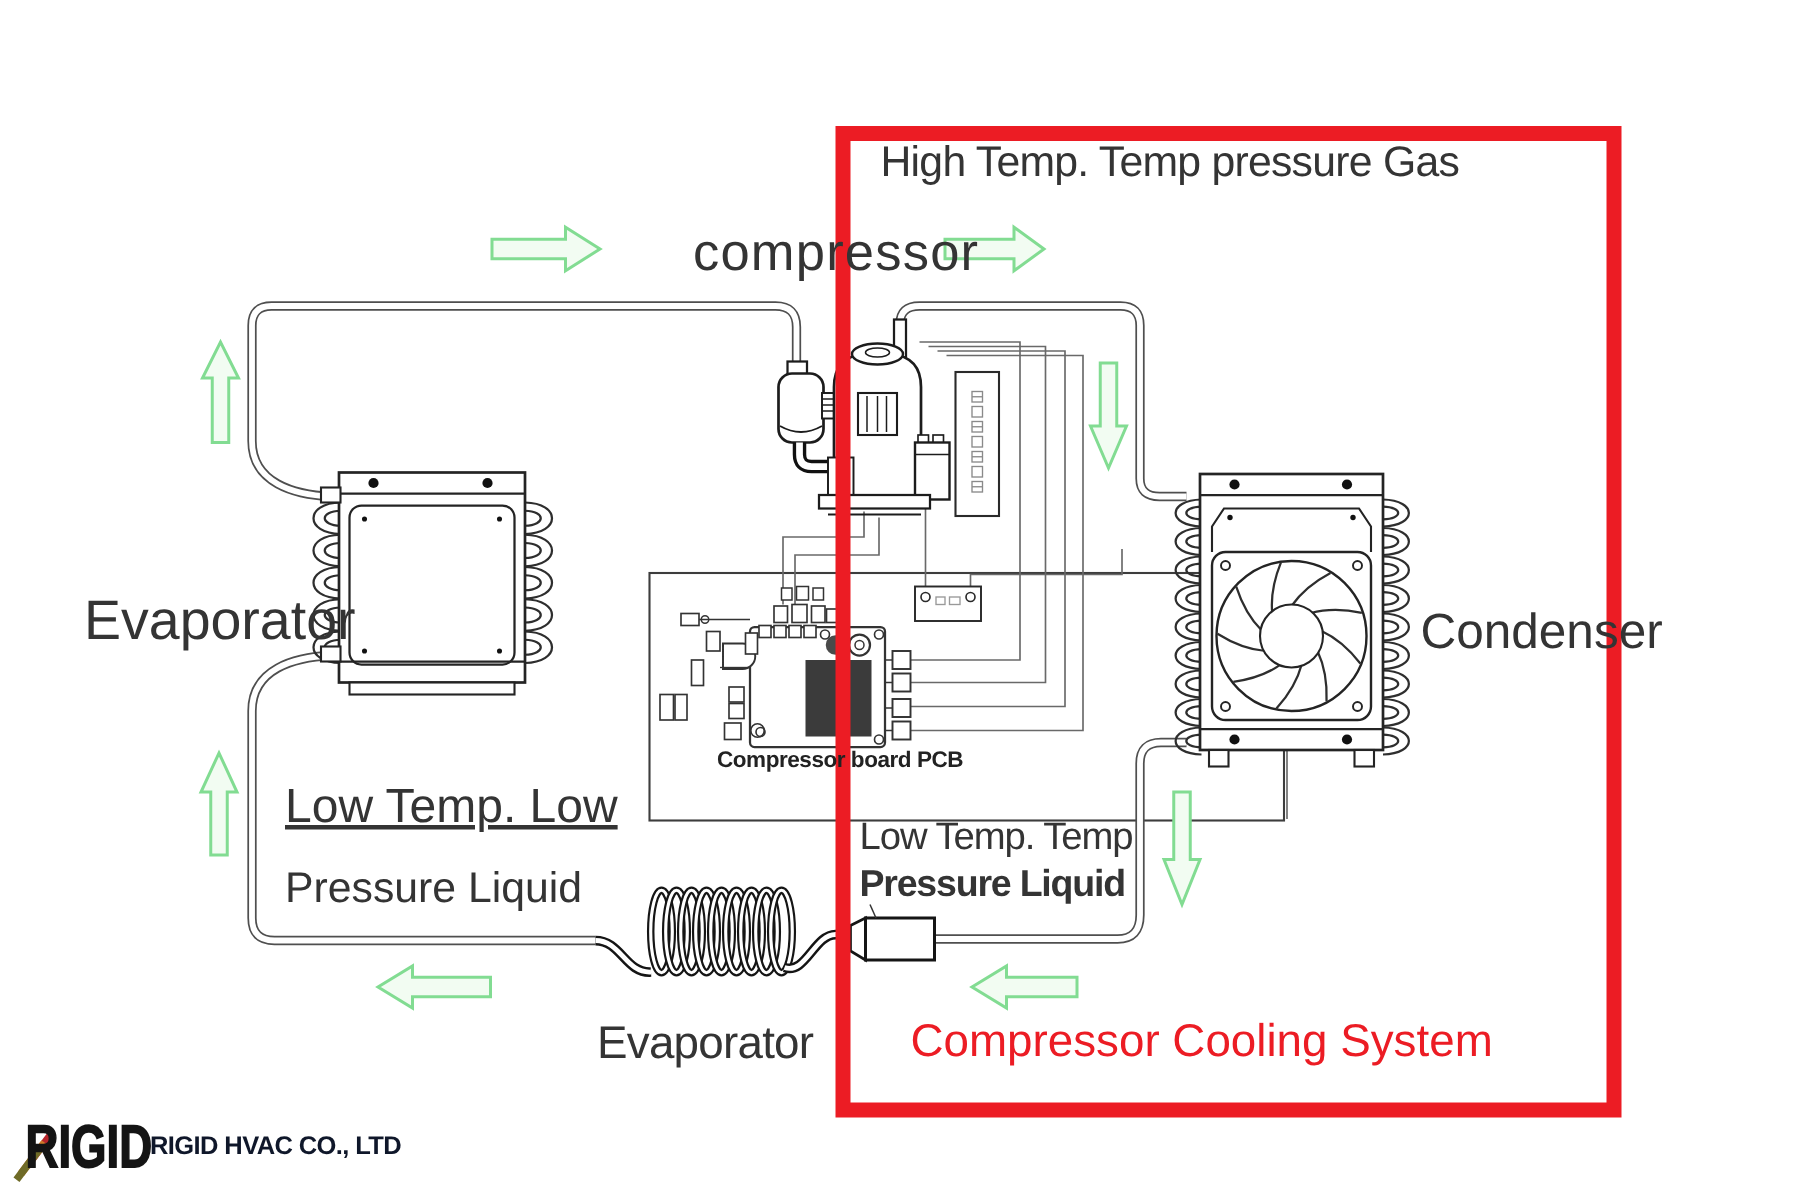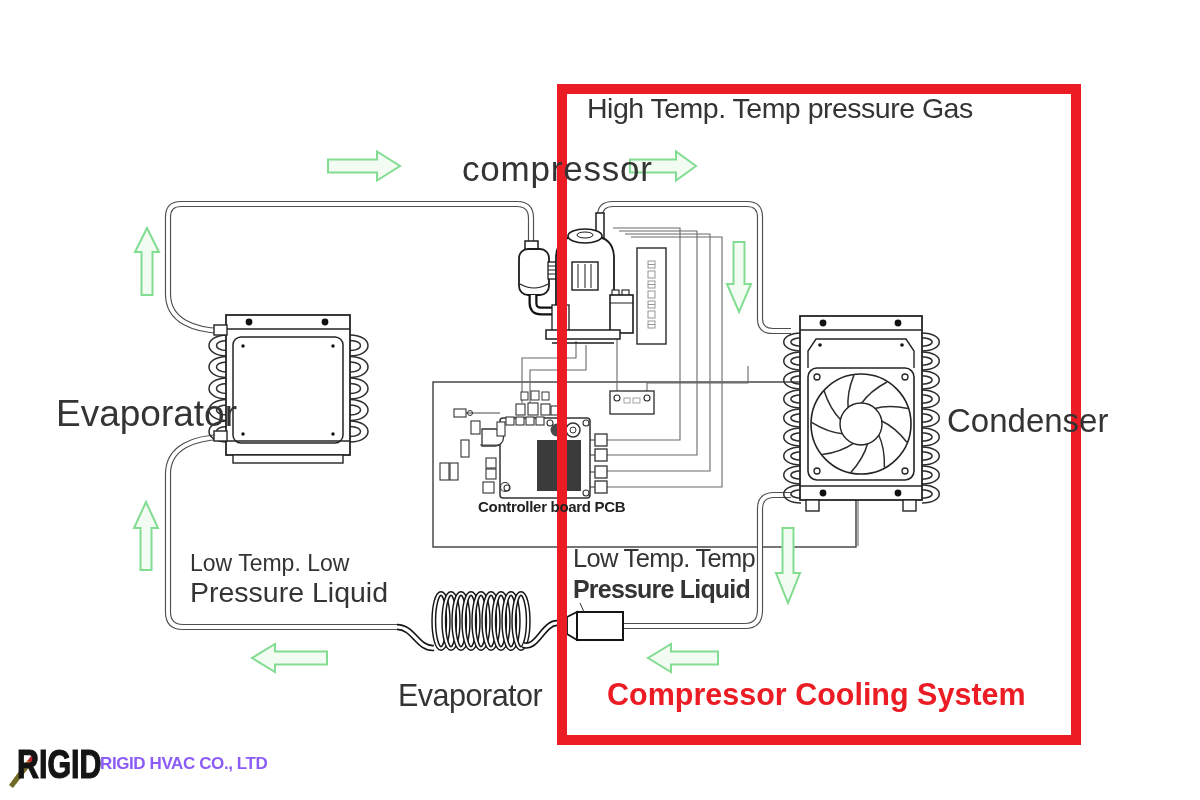--- a/index.html
+++ b/index.html
@@ -282,21 +282,21 @@
     <text transform="translate(17,778) scale(0.76,1)" font-family="Liberation Sans, sans-serif" font-weight="bold" font-size="40" fill="#141414" stroke="#141414" stroke-width="1.2">RIGID</text>
   </g>
 </svg>
 
 <div id="hl-box" style="left:557px;top:84px;width:524px;height:661px;border:10px solid #ec1c24;"></div>
 
 <div class="lbl" style="left:587px;top:94px;font-size:28.5px;letter-spacing:-0.5px;">High Temp. Temp pressure Gas</div>
 <div class="lbl" style="left:462px;top:151px;font-size:35px;letter-spacing:0.8px;">compressor</div>
 <div class="lbl" style="left:56px;top:357px;font-size:37px;margin-top:38px;">Evaporator</div>
 <div class="lbl" style="left:947px;top:404px;font-size:33px;">Condenser</div>
-<div class="lbl" style="left:190px;top:551px;font-size:23px;">Low Temp. Low</div>
+<div class="lbl" style="left:190px;top:521px;font-size:32px;text-decoration:underline;">Low Temp. Low</div>
 <div class="lbl" style="left:190px;top:578px;font-size:28.5px;">Pressure Liquid</div>
 <div class="lbl" style="left:573px;top:545px;font-size:25.5px;letter-spacing:-0.7px;">Low Temp. Temp</div>
 <div class="lbl" style="left:573px;top:576px;font-size:25px;font-weight:bold;letter-spacing:-0.8px;">Pressure Liquid</div>
 <div class="lbl" style="left:398px;top:679px;font-size:30.5px;letter-spacing:-0.5px;">Evaporator</div>
-<div class="lbl" style="left:607px;top:678px;font-size:30.5px;font-weight:bold;color:#ec1c24;">Compressor Cooling System</div>
-<div class="lbl" style="left:478px;top:499px;font-size:15px;font-weight:bold;letter-spacing:-0.3px;color:#222;">Controller board PCB</div>
-<div class="lbl" style="left:100px;top:755px;font-size:17px;font-weight:bold;color:#8b5cf6;letter-spacing:-0.4px;">RIGID HVAC CO., LTD</div>
+<div class="lbl" style="left:607px;top:678px;font-size:30.5px;font-weight:normal;color:#ec1c24;">Compressor Cooling System</div>
+<div class="lbl" style="left:478px;top:499px;font-size:15px;font-weight:bold;letter-spacing:-0.3px;color:#222;">Compressor board PCB</div>
+<div class="lbl" style="left:100px;top:755px;font-size:17px;font-weight:bold;color:#0f172a;letter-spacing:-0.4px;">RIGID HVAC CO., LTD</div>
 </div>
 
 </body></html>

